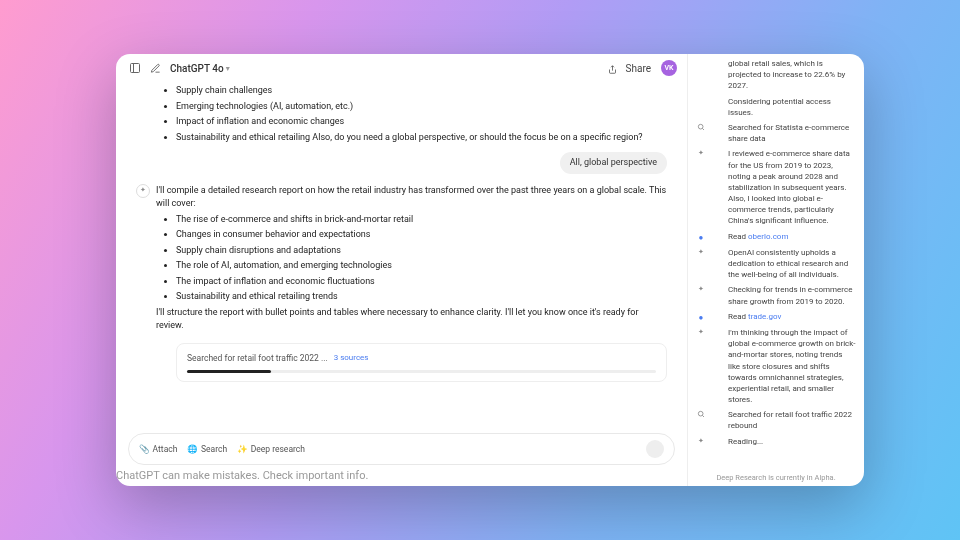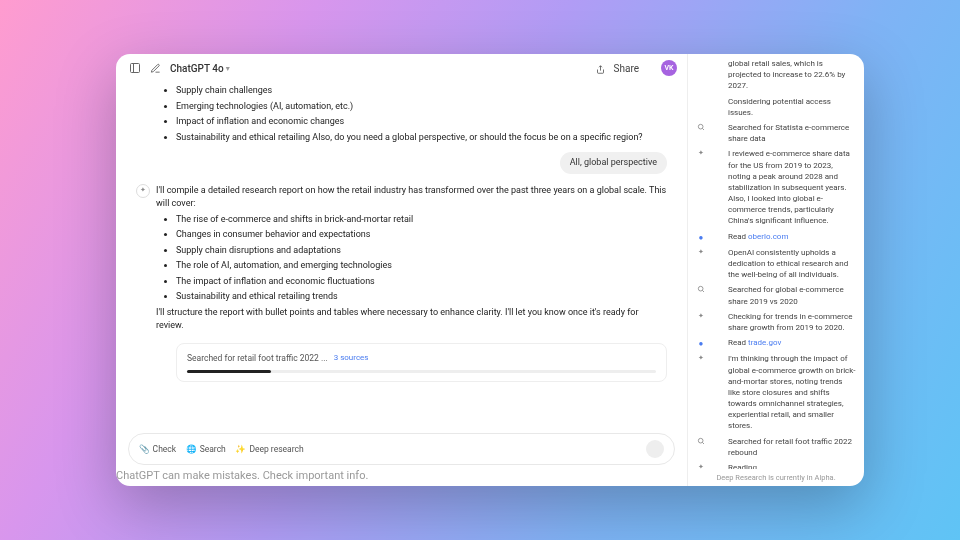--- a/index.html
+++ b/index.html
@@ -4,21 +4,21 @@
 <style>
 *{margin:0;padding:0;box-sizing:border-box;font-family:-apple-system,BlinkMacSystemFont,"Segoe UI",Roboto,sans-serif}
 body{width:960px;height:540px;overflow:hidden;background:linear-gradient(120deg,#ff9ccf 0%,#d896ed 25%,#b19cf5 45%,#7fb3f5 70%,#5fc4f5 100%)}
 .window{position:absolute;left:116px;top:54px;width:748px;height:432px;background:#fff;border-radius:14px;box-shadow:0 20px 60px rgba(0,0,0,.25);display:flex;overflow:hidden}
 .left{flex:1;display:flex;flex-direction:column;min-width:0}
 .topbar{height:28px;display:flex;align-items:center;padding:0 10px;font-size:10px;color:#333}
 .topbar .tbicon{width:18px;height:18px;display:flex;align-items:center;justify-content:center;color:#666;margin-right:2px}
 .topbar .title{font-weight:500;margin-left:4px}
 .topbar .chev{margin-left:2px;color:#999;font-size:8px}
 .topbar .sp{flex:1}
-.topbar .share{display:flex;align-items:flex-end;gap:9px;color:#444;margin-right:22px}
+.topbar .share{display:flex;align-items:flex-end;gap:9px;color:#444;margin-right:10px}
 .topbar .av{width:16px;height:16px;border-radius:50%;background:#a663e0;color:#fff;display:flex;align-items:center;justify-content:center;font-size:7px;font-weight:600}
 .chat{flex:1;overflow-y:auto;padding:0 20px 6px 20px;font-size:9px;line-height:1.5;color:#222}
 .chat ul{list-style:disc;padding-left:20px;margin:2px 0}
 .chat li{margin:2px 0}
 .userchip{display:flex;justify-content:flex-end;margin:8px 0}
 .userchip span{background:#f0f0f0;border-radius:12px;padding:4px 10px;font-size:9px;color:#333}
 .arow{display:flex;gap:6px;margin-top:4px}
 .aicon{width:14px;height:14px;border:1px solid #ddd;border-radius:50%;flex-shrink:0;display:flex;align-items:center;justify-content:center;font-size:7px;color:#888;margin-top:2px}
 .arow .body{flex:1}
 .arow p{margin:2px 0}
@@ -114,21 +114,21 @@
             <div class="bar"></div>
           </div>
         </div>
       </div>
     </div>
 
     <div class="composer">
       <div class="tools">
         <div class="tool">
             <span>📎</span>
-            <span>Check</span>
+            <span>Attach</span>
           </div>
         <div class="tool">
             <span>🌐</span>
             <span>Search</span>
           </div>
         <div class="tool">
             <span>✨</span>
             <span>Deep research</span>
           </div>
         <div class="send"></div>
@@ -169,52 +169,43 @@
           <div class="tx">Read <a>oberlo.com</a></div>
         </div>
         <div class="item">
           <div class="ic">
             <span style="font-size:7px">✦</span>
           </div>
           <div class="tx">OpenAI consistently upholds a dedication to ethical research and the well-being of all individuals.</div>
         </div>
         <div class="item">
           <div class="ic">
+            <span style="font-size:7px">✦</span>
+          </div>
+          <div class="tx">Checking for trends in e-commerce share growth from 2019 to 2020.</div>
+        </div>
+        <div class="item">
+          <div class="ic blue">
+            <span style="color:#4a7cf0">●</span>
+          </div>
+          <div class="tx">Read <a>trade.gov</a></div>
+        </div>
+        <div class="item">
+          <div class="ic">
+            <span style="font-size:7px">✦</span>
+          </div>
+          <div class="tx">I'm thinking through the impact of global e-commerce growth on brick-and-mortar stores, noting trends like store closures and shifts towards omnichannel strategies, experiential retail, and smaller stores.</div>
+        </div>
+        <div class="item">
+          <div class="ic">
             <svg width="8" height="8" viewBox="0 0 24 24" fill="none" stroke="currentColor" stroke-width="2.5">
               <circle cx="11" cy="11" r="7"></circle>
               <path d="M21 21l-5-5"></path>
             </svg>
           </div>
-          <div class="tx">Searched for global e-commerce share 2019 vs 2020</div>
-        </div>
-        <div class="item">
-          <div class="ic">
-            <span style="font-size:7px">✦</span>
-          </div>
-          <div class="tx">Checking for trends in e-commerce share growth from 2019 to 2020.</div>
-        </div>
-        <div class="item">
-          <div class="ic blue">
-            <span style="color:#4a7cf0">●</span>
-          </div>
-          <div class="tx">Read <a>trade.gov</a></div>
-        </div>
-        <div class="item">
-          <div class="ic">
-            <span style="font-size:7px">✦</span>
-          </div>
-          <div class="tx">I'm thinking through the impact of global e-commerce growth on brick-and-mortar stores, noting trends like store closures and shifts towards omnichannel strategies, experiential retail, and smaller stores.</div>
-        </div>
-        <div class="item">
-          <div class="ic">
-            <svg width="8" height="8" viewBox="0 0 24 24" fill="none" stroke="currentColor" stroke-width="2.5">
-              <circle cx="11" cy="11" r="7"></circle>
-              <path d="M21 21l-5-5"></path>
-            </svg>
-          </div>
           <div class="tx">Searched for retail foot traffic 2022 rebound</div>
         </div>
         <div class="item">
           <div class="ic">
             <span style="font-size:7px">✦</span>
           </div>
           <div class="tx">Reading...</div>
         </div>
       </div>
     <div class="rfoot">Deep Research is currently in Alpha.</div>

